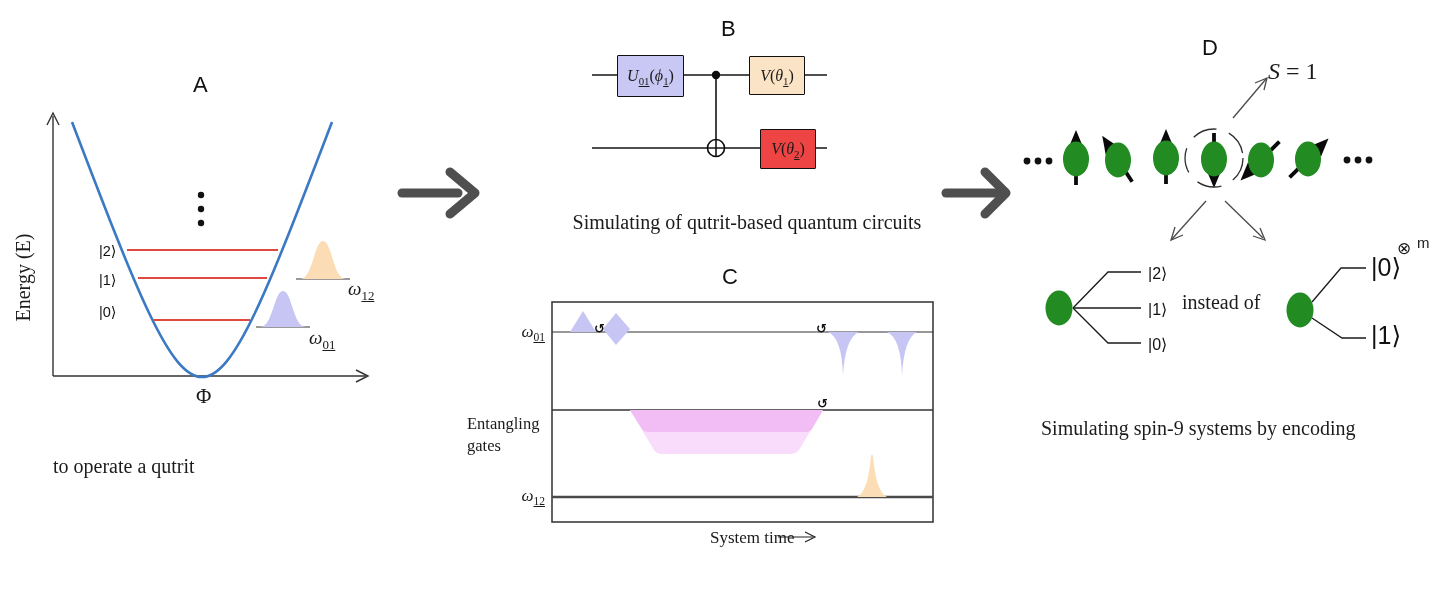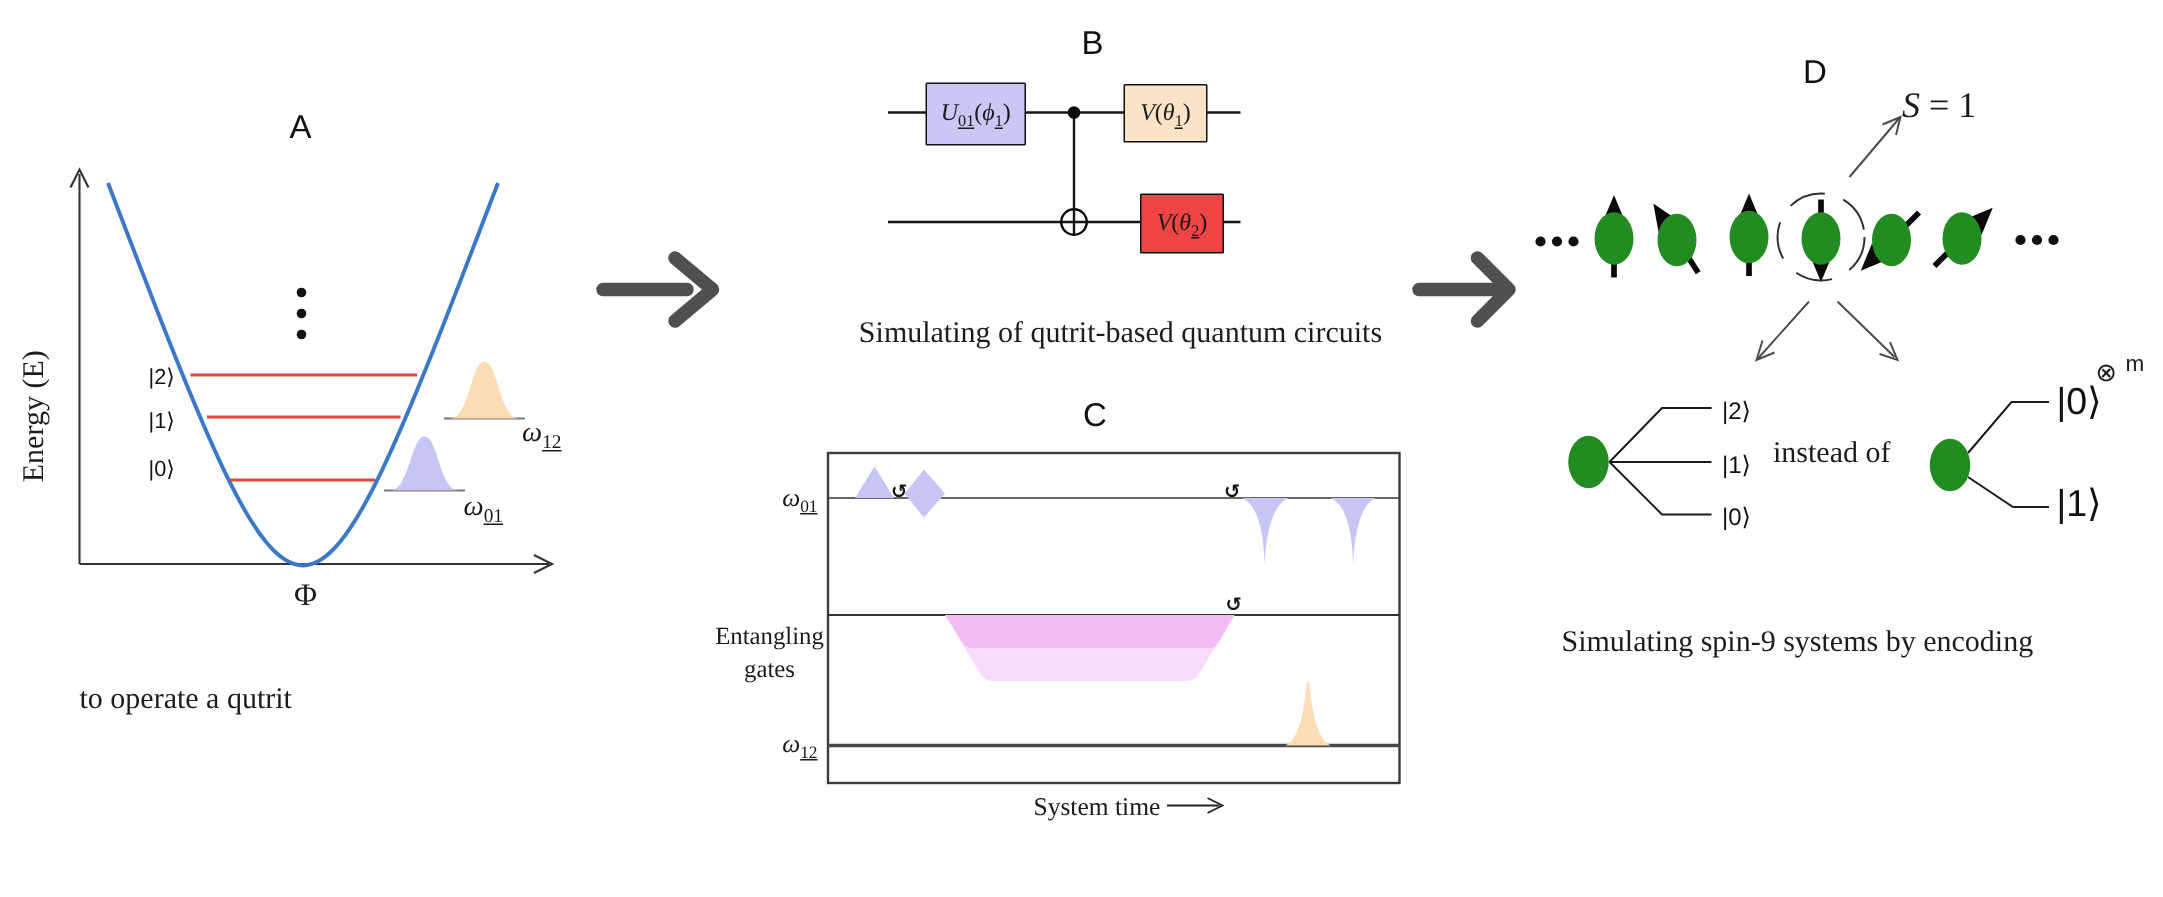--- a/index.html
+++ b/index.html
@@ -170,29 +170,29 @@
   <div class="gate" style="left:749px;top:56px;width:54px;height:37px;background:#fbe3c5;">
     <span class="math"><i>V</i><span>(</span><i>θ</i><sub>1</sub><span>)</span></span>
   </div>
   <div class="gate" style="left:749px;top:129px;width:54px;height:38px;background:#ef4444;margin-left:11px;">
     <span class="math"><i>V</i><span>(</span><i>θ</i><sub>2</sub><span>)</span></span>
   </div>
   <div class="abs cap" style="left:527px;top:211px;width:440px;text-align:center;">Simulating of qutrit-based quantum circuits</div>
 
   <div class="abs panel-letter" style="left:722px;top:264px;">C</div>
   <div class="abs math rowlab" style="left:497px;top:322px;width:48px;text-align:right;"><i>ω</i><sub>01</sub></div>
-  <div class="abs" style="left:467px;top:413px;width:92px;text-align:center;font-size:16.5px;line-height:22px;">
+  <div class="abs" style="left:467px;top:413px;width:92px;font-size:16.5px;line-height:22px;">
     <span style="display:block;">Entangling</span>
     <span style="display:block;">gates</span>
   </div>
   <div class="abs math rowlab" style="left:497px;top:486px;width:48px;text-align:right;"><i>ω</i><sub>12</sub></div>
   <span class="abs loop" style="left:594px;top:321px;">↺</span>
   <span class="abs loop" style="left:816px;top:321px;">↺</span>
   <span class="abs loop" style="left:817px;top:396px;">↺</span>
-  <div class="abs" style="left:689px;top:528px;font-size:17px;">System time</div>
+  <div class="abs" style="left:710px;top:528px;font-size:17px;">System time</div>
 
   <div class="abs panel-letter" style="left:1202px;top:35px;">D</div>
   <div class="abs math" style="left:1268px;top:58px;font-size:24px;"><i>S</i><span> = 1</span></div>
   <div class="abs ket" style="left:1148px;top:264px;font-size:16px;">|2⟩</div>
   <div class="abs ket" style="left:1148px;top:300px;font-size:16px;">|1⟩</div>
   <div class="abs ket" style="left:1148px;top:335px;font-size:16px;">|0⟩</div>
   <div class="abs cap" style="left:1182px;top:291px;">instead of</div>
   <div class="abs ketbig" style="left:1371px;top:253px;">|0⟩</div>
   <div class="abs ketbig" style="left:1371px;top:321px;">|1⟩</div>
   <span class="abs" style="left:1397px;top:238px;font-size:17px;">⊗</span>

